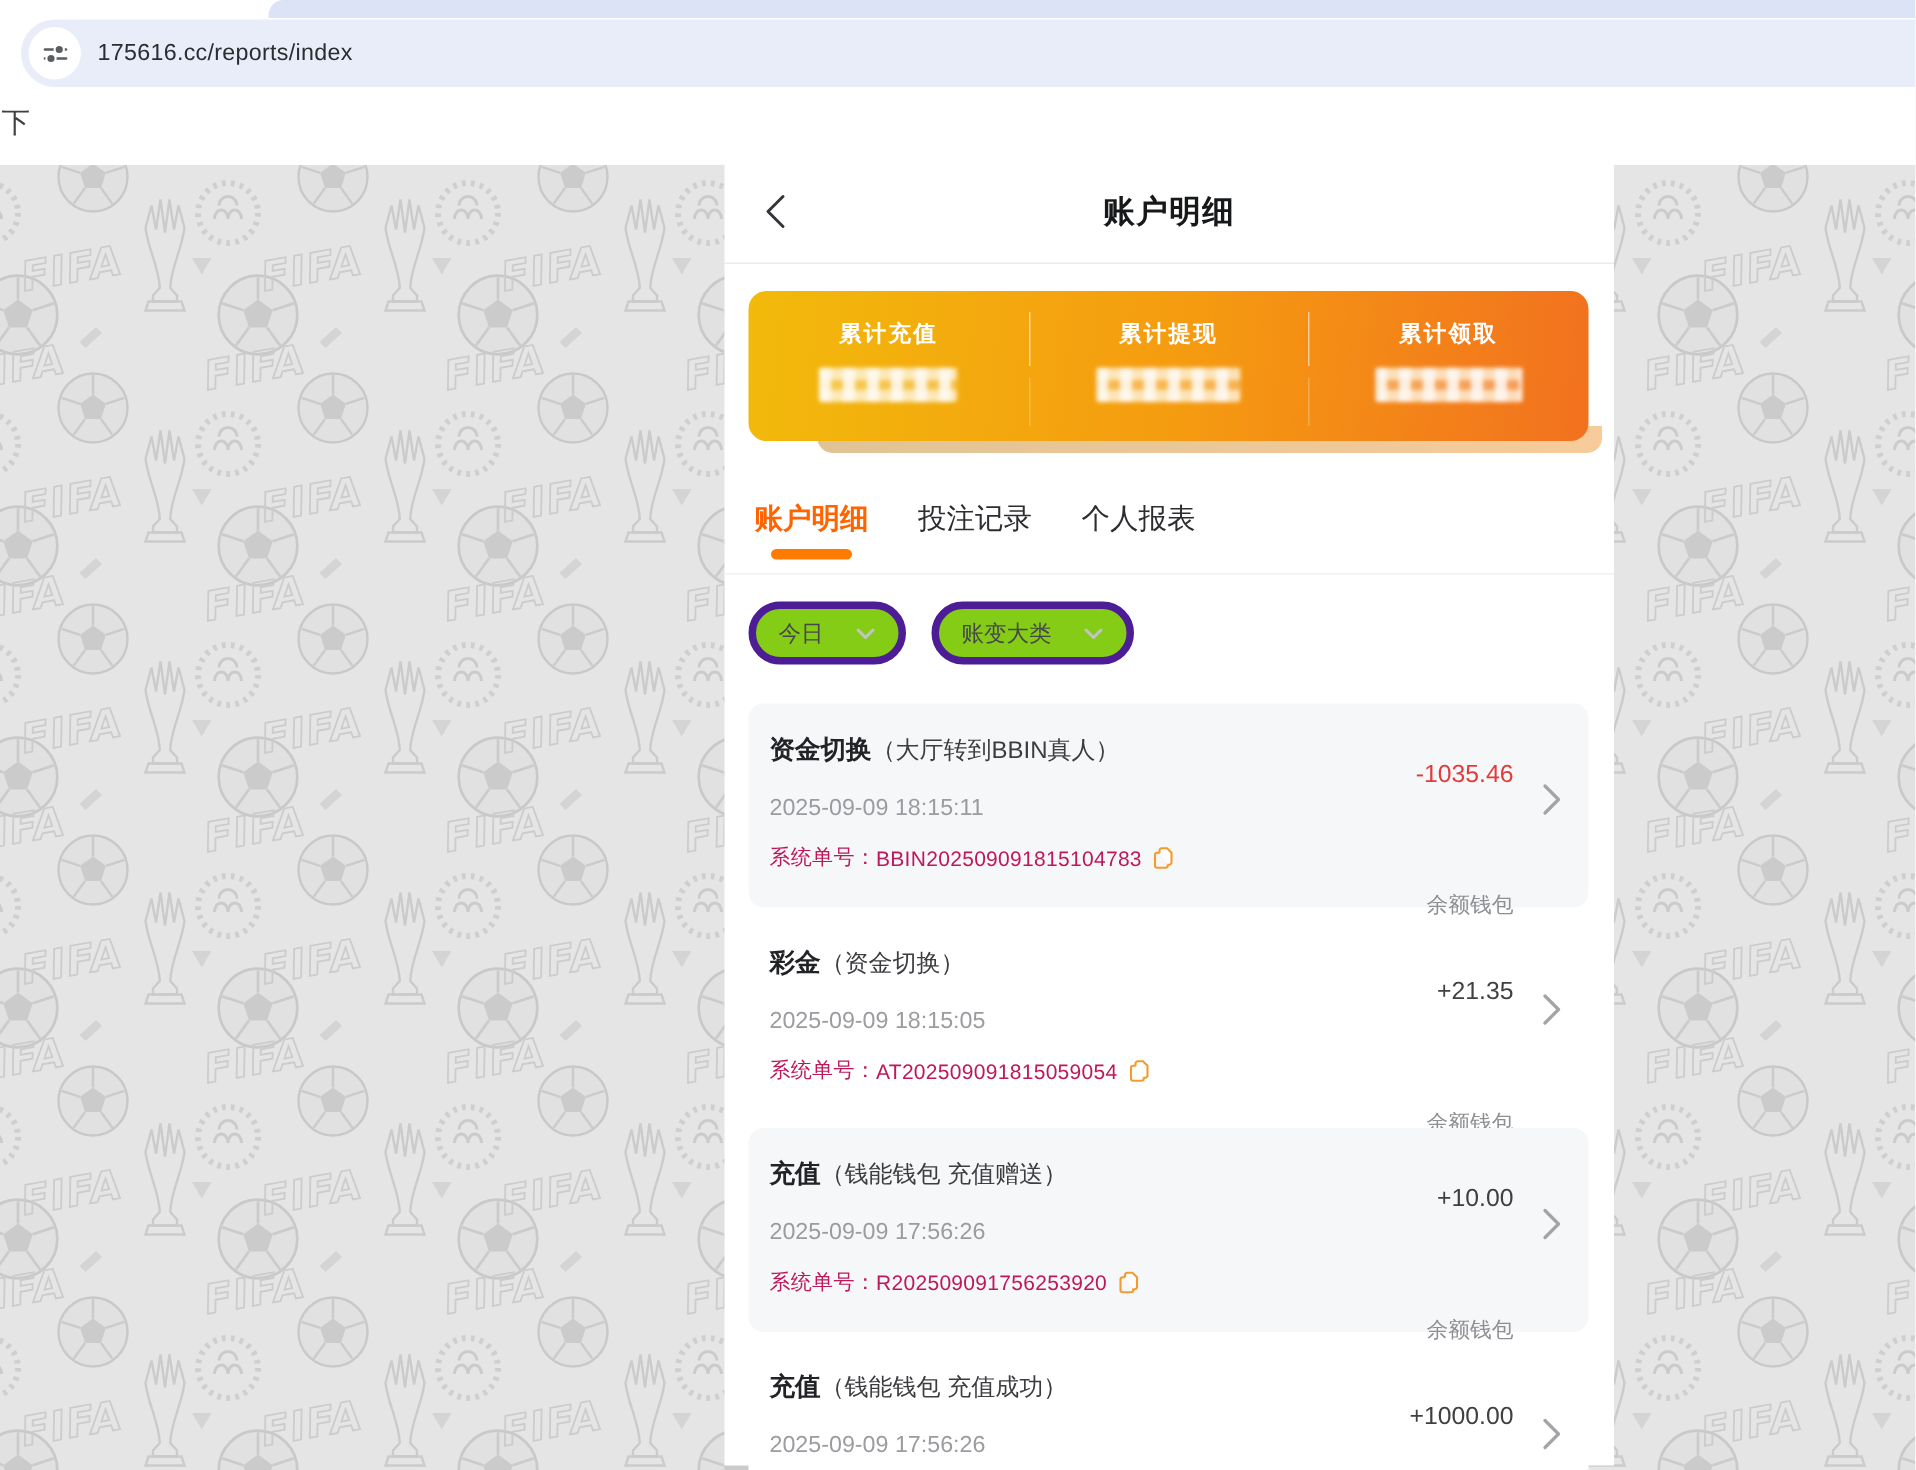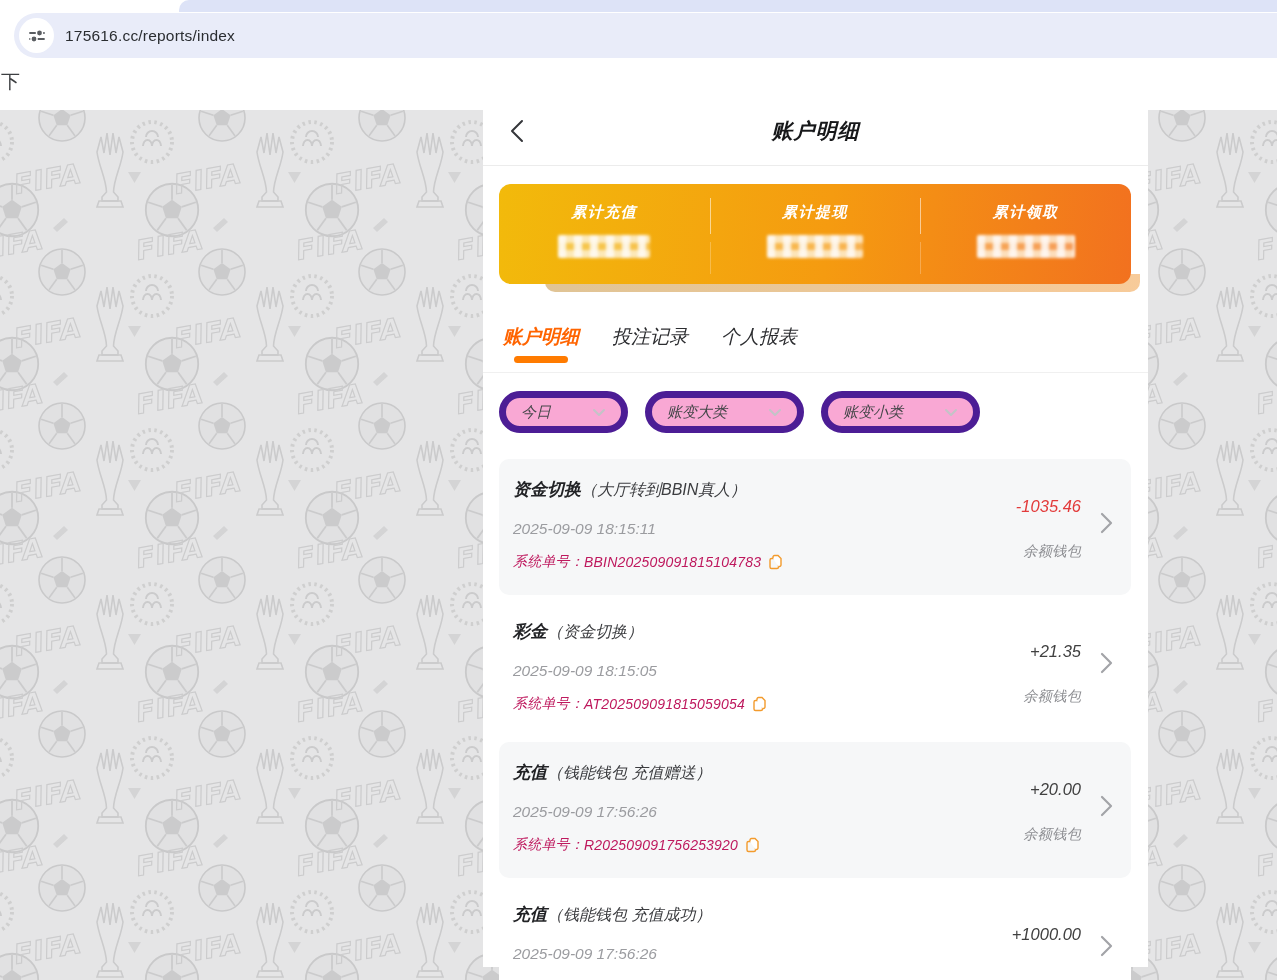--- a/index.html
+++ b/index.html
@@ -15,21 +15,21 @@
              display:flex;align-items:center;justify-content:center;flex:0 0 auto;cursor:pointer;}
   .url{margin-left:11px;font-size:15.5px;color:#2a2d31;letter-spacing:.2px;white-space:nowrap;}
 
   .corner-text{position:absolute;top:69px;left:1px;font-size:19px;color:#3d3f42;}
 
   
   .bg-area{position:absolute;top:110px;left:0;width:1277px;height:870px;background:#e5e5e6;}
   .bg-area svg{display:block;}
 
   
-  .panel{position:absolute;top:97px;left:483px;width:665px;height:870px;background:#fff;box-sizing:border-box;font-style:italic;}
+  .panel{position:absolute;top:107px;left:483px;width:593px;height:870px;background:#fff;box-sizing:border-box;}
 
   .panel-header{position:relative;height:68px;border-bottom:1px solid #ececec;
                 display:flex;align-items:center;justify-content:center;}
   .back-btn{position:absolute;left:24px;top:21px;width:22px;height:26px;cursor:pointer;}
   .panel-title{font-size:21px;font-weight:600;color:#17181a;letter-spacing:1px;}
 
   
   .summary-wrap{position:relative;margin:18px 17px 0 16px;height:100px;}
   .summary-under{position:absolute;left:46px;right:-9px;bottom:-8px;height:18px;border-radius:0 0 10px 10px;
                  background:linear-gradient(90deg,rgba(193,137,44,.5),rgba(247,200,148,.95));}
@@ -49,37 +49,37 @@
   .tabs-row{position:relative;margin-top:22px;padding:18px 20px 22px;border-bottom:1px solid #f0f0f0;
             display:flex;gap:33px;}
   .tab{position:relative;font-size:19px;color:#2c2d30;cursor:pointer;line-height:26px;}
   .tab.active{color:#ff6400;font-weight:bold;}
   .tab-underline{display:none;}
   .tab.active .tab-underline{display:block;position:absolute;left:50%;transform:translateX(-50%);
         bottom:-13px;width:54px;height:7px;border-radius:4px;background:#ff7b00;}
 
   
   .filters-row{display:flex;gap:17px;padding:18px 16px 26px;}
-  .filter-pill{height:42px;border:7px solid #4c1d95;border-radius:21px;background:#f9a8d4;
-               display:flex;align-items:center;padding:0 15px;cursor:pointer;box-sizing:border-box;gap:20px;}
+  .filter-pill{height:42px;border:5px solid #4c1d95;border-radius:21px;background:#84cc16;
+               display:flex;align-items:center;padding:0 15px;cursor:pointer;box-sizing:border-box;}
   .filter-label{font-size:15px;color:#46474a;}
   .pill-caret{margin-left:21px;display:flex;}
 
   
   .txn-list{padding:0 17px 0 16px;}
   .txn{position:relative;border-radius:10px;margin-bottom:11px;box-sizing:border-box;}
   .txn.gray{background:#f6f7f8;height:136px;padding:19px 150px 0 14px;}
   .txn.plain{background:#fff;height:125px;padding:14px 150px 0 14px;}
   .txn-title-line{display:flex;align-items:baseline;}
   .txn-type{font-size:17px;font-weight:bold;color:#222326;}
   .txn-detail{font-size:16px;color:#3c3d40;}
   .txn-time{margin-top:19px;font-size:15.5px;color:#9b9ca0;}
   .txn-order{margin-top:15px;display:flex;align-items:center;font-size:14px;color:#be185d;letter-spacing:.2px;}
   .copy-btn{margin-left:7px;display:flex;cursor:pointer;}
-  .txn-right{position:absolute;top:0;right:50px;display:flex;flex-direction:column;align-items:flex-end;}
+  .txn-right{position:absolute;top:0;right:50px;display:flex;flex-direction:column;align-items:flex-end;gap:42px;}
   .txn.gray .txn-right{padding-top:38px;}
   .txn.plain .txn-right{padding-top:36px;}
   .amount{font-size:16.5px;}
   .amount.neg{color:#e23b3b;}
   .amount.pos{color:#404040;}
   .wallet{margin-top:26px;font-size:14.5px;color:#8e8f93;}
   .txn-chev{position:absolute;right:18px;}
   .txn.gray .txn-chev{top:53px;}
   .txn.plain .txn-chev{top:46px;}
 </style>
@@ -207,28 +207,20 @@
         </span>
       </div>
       <div class="filter-pill">
         <span class="filter-label">账变大类</span>
         <span class="pill-caret">
           <svg width="14" height="9" viewBox="0 0 14 9">
               <polyline points="2,2 7,7 12,2" fill="none" stroke="#c3c4c7" stroke-width="2" stroke-linecap="round" stroke-linejoin="round"></polyline>
             </svg>
         </span>
       </div>
-      <div class="filter-pill">
-        <span class="filter-label">账变小类</span>
-        <span class="pill-caret">
-          <svg width="14" height="9" viewBox="0 0 14 9">
-              <polyline points="2,2 7,7 12,2" fill="none" stroke="#c3c4c7" stroke-width="2" stroke-linecap="round" stroke-linejoin="round"></polyline>
-            </svg>
-        </span>
-      </div>
     </div>
 
     <div class="txn-list">
 
       <div class="txn gray">
         <div class="txn-title-line">
           <span class="txn-type">资金切换</span>
           <span class="txn-detail">（大厅转到BBIN真人）</span>
         </div>
         <div class="txn-time">2025-09-09 18:15:11</div>
@@ -290,21 +282,21 @@
           <span>系统单号：</span>
           <span>R202509091756253920</span>
           <span class="copy-btn">
             <svg width="15" height="16" viewBox="0 0 15 16">
               <rect x="2" y="4.5" width="8.5" height="10" rx="1.5" fill="none" stroke="#f39b2d" stroke-width="1.4"></rect>
               <path d="M5 4.5 V3 a1.5 1.5 0 0 1 1.5 -1.5 H10 l3 3 V11 a1.5 1.5 0 0 1 -1.5 1.5 H10.5" fill="#ffffff" stroke="#f39b2d" stroke-width="1.4"></path>
             </svg>
           </span>
         </div>
         <div class="txn-right">
-          <span class="amount pos">+20.00</span>
+          <span class="amount pos">+10.00</span>
           <span class="wallet">余额钱包</span>
         </div>
         <span class="txn-chev">
           <svg width="13" height="22" viewBox="0 0 13 22">
               <polyline points="2,2 11,11 2,20" fill="none" stroke="#a3a4a8" stroke-width="2.2" stroke-linecap="round" stroke-linejoin="round"></polyline>
             </svg>
         </span>
       </div>
 
       <div class="txn plain">

